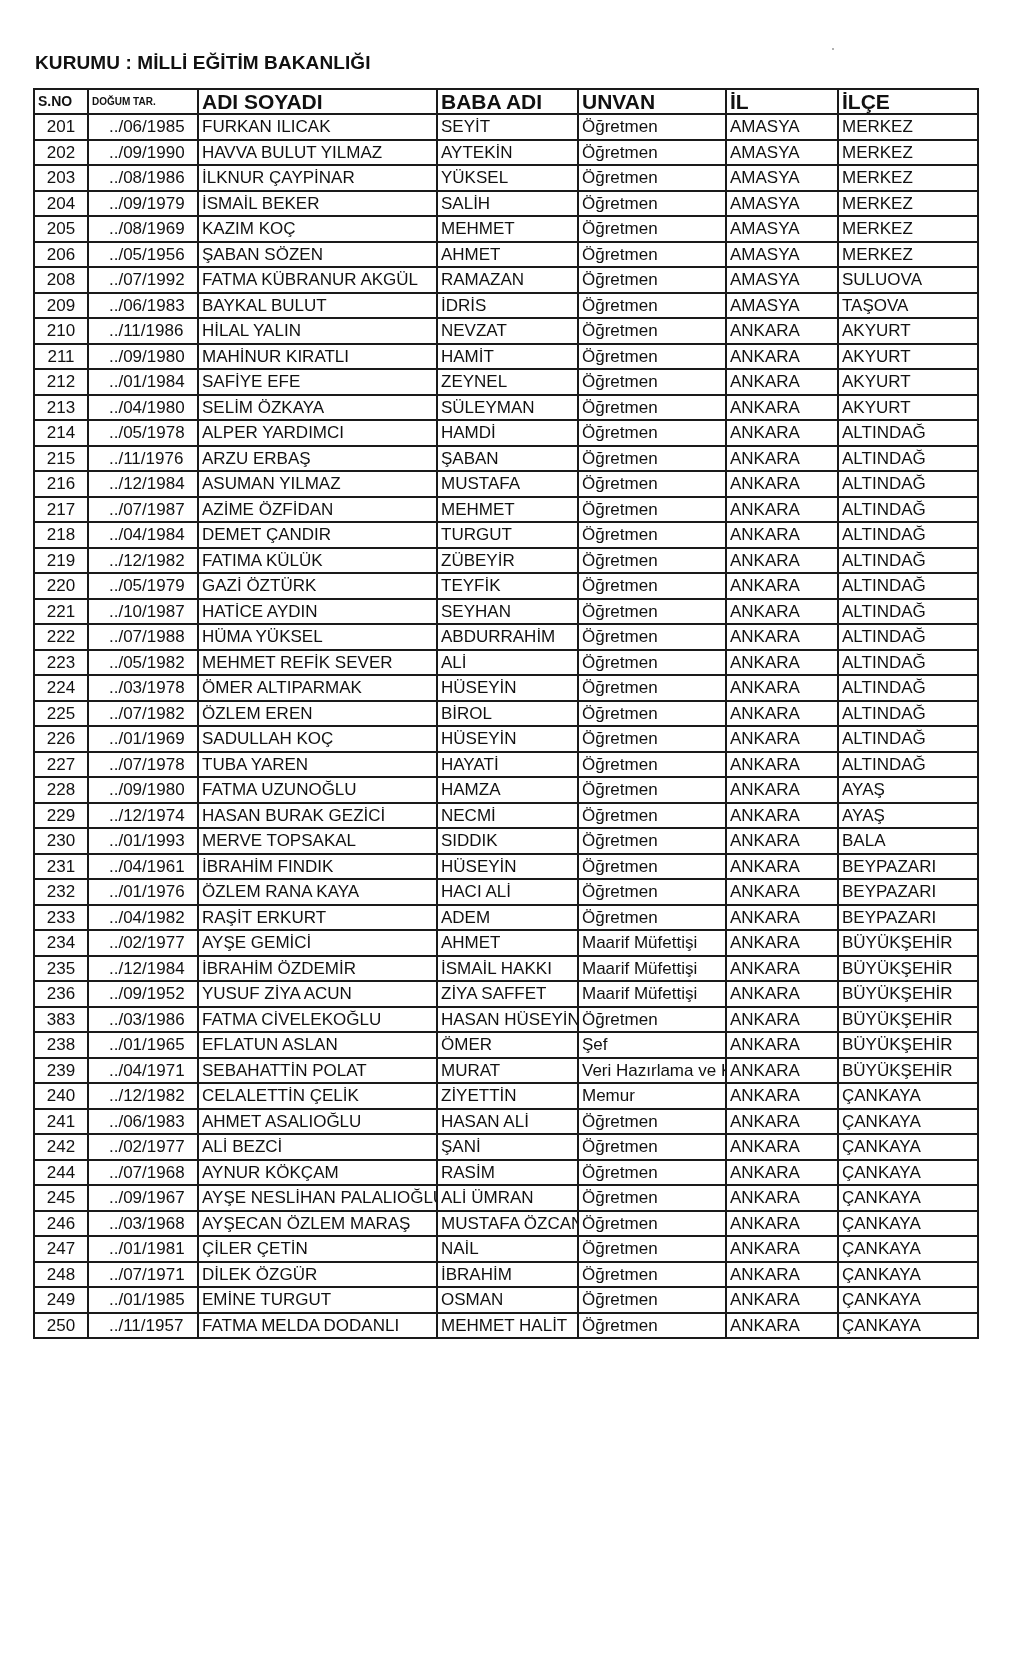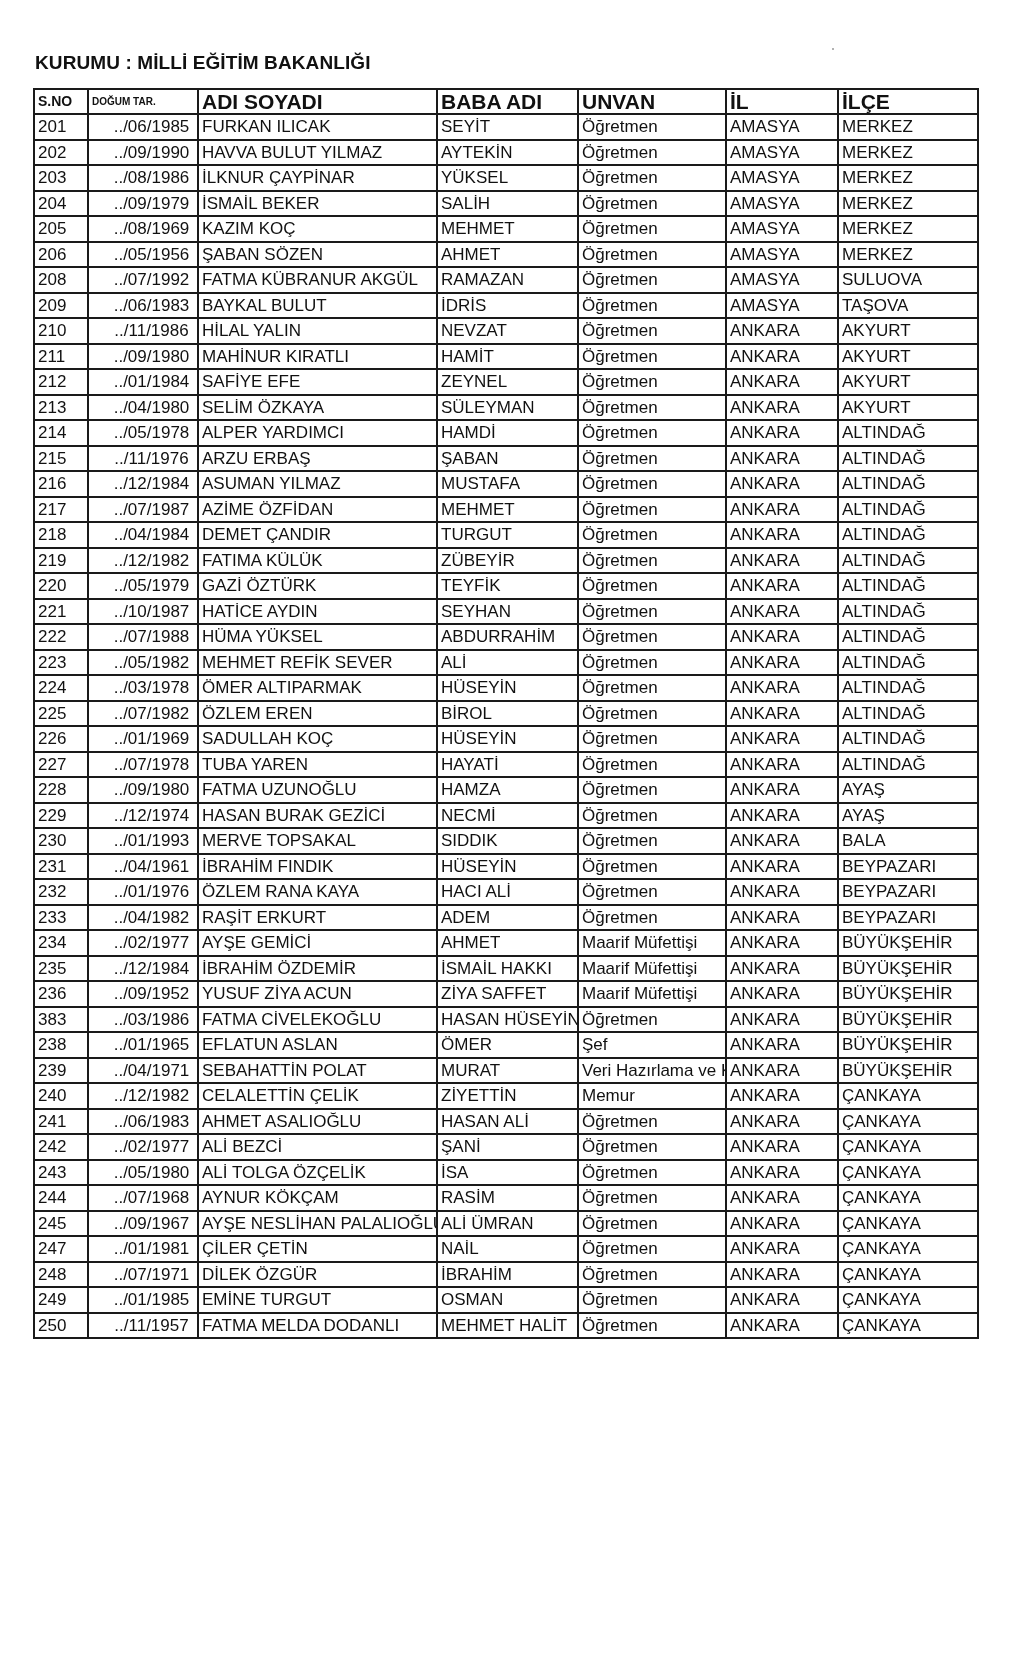--- a/index.html
+++ b/index.html
@@ -18,22 +18,22 @@
   }
   table.roster th, table.roster td {
     border: 2px solid #1a1a1a;
     padding: 0 3px; height: 23.5px; line-height: 23px;
     white-space: nowrap; overflow: hidden;
     font-size: 17px; text-align: left; vertical-align: middle;
   }
   table.roster th { font-weight: bold; height: 21px; font-size: 21px; }
   table.roster th.sno { font-size: 14px; }
   table.roster th.dob { font-size: 10px; }
-  table.roster td.sno { text-align: left; padding-right: 3px; }
-  table.roster td.dob { padding-left: 20px; text-align: center; }
+  table.roster td.sno { text-align: center; padding-right: 3px; }
+  table.roster td.dob { padding-left: 20px; }
   td.small-title { font-size: 7px; letter-spacing: 0; }
   col.c-sno { width: 54px; }
   col.c-dob { width: 110px; }
   col.c-name { width: 239px; }
   col.c-father { width: 141px; }
   col.c-title { width: 148px; }
   col.c-il { width: 112px; }
   col.c-ilce { width: 140px; }
   .speck { position: absolute; width: 2px; height: 2px; background: #999; border-radius: 1px; }
 </style>
@@ -429,47 +429,47 @@
       <tr>
         <td class="sno">242</td>
         <td class="dob">../02/1977</td>
         <td>ALİ BEZCİ</td>
         <td>ŞANİ</td>
         <td>Öğretmen</td>
         <td>ANKARA</td>
         <td>ÇANKAYA</td>
       </tr>
       <tr>
-        <td class="sno">243</td>
-        <td class="dob">../05/1980</td>
-        <td>ALİ TOLGA ÖZÇELİK</td>
-        <td>İSA</td>
-        <td>Öğretmen</td>
-        <td>ANKARA</td>
-        <td>ÇANKAYA</td>
-      </tr>
-      <tr>
         <td class="sno">244</td>
         <td class="dob">../07/1968</td>
         <td>AYNUR KÖKÇAM</td>
         <td>RASİM</td>
         <td>Öğretmen</td>
         <td>ANKARA</td>
         <td>ÇANKAYA</td>
       </tr>
       <tr>
         <td class="sno">245</td>
         <td class="dob">../09/1967</td>
         <td>AYŞE NESLİHAN PALALIOĞLU</td>
         <td>ALİ ÜMRAN</td>
         <td>Öğretmen</td>
         <td>ANKARA</td>
         <td>ÇANKAYA</td>
       </tr>
       <tr>
+        <td class="sno">246</td>
+        <td class="dob">../03/1968</td>
+        <td>AYŞECAN ÖZLEM MARAŞ</td>
+        <td>MUSTAFA ÖZCAN</td>
+        <td>Öğretmen</td>
+        <td>ANKARA</td>
+        <td>ÇANKAYA</td>
+      </tr>
+      <tr>
         <td class="sno">247</td>
         <td class="dob">../01/1981</td>
         <td>ÇİLER ÇETİN</td>
         <td>NAİL</td>
         <td>Öğretmen</td>
         <td>ANKARA</td>
         <td>ÇANKAYA</td>
       </tr>
       <tr>
         <td class="sno">248</td>

